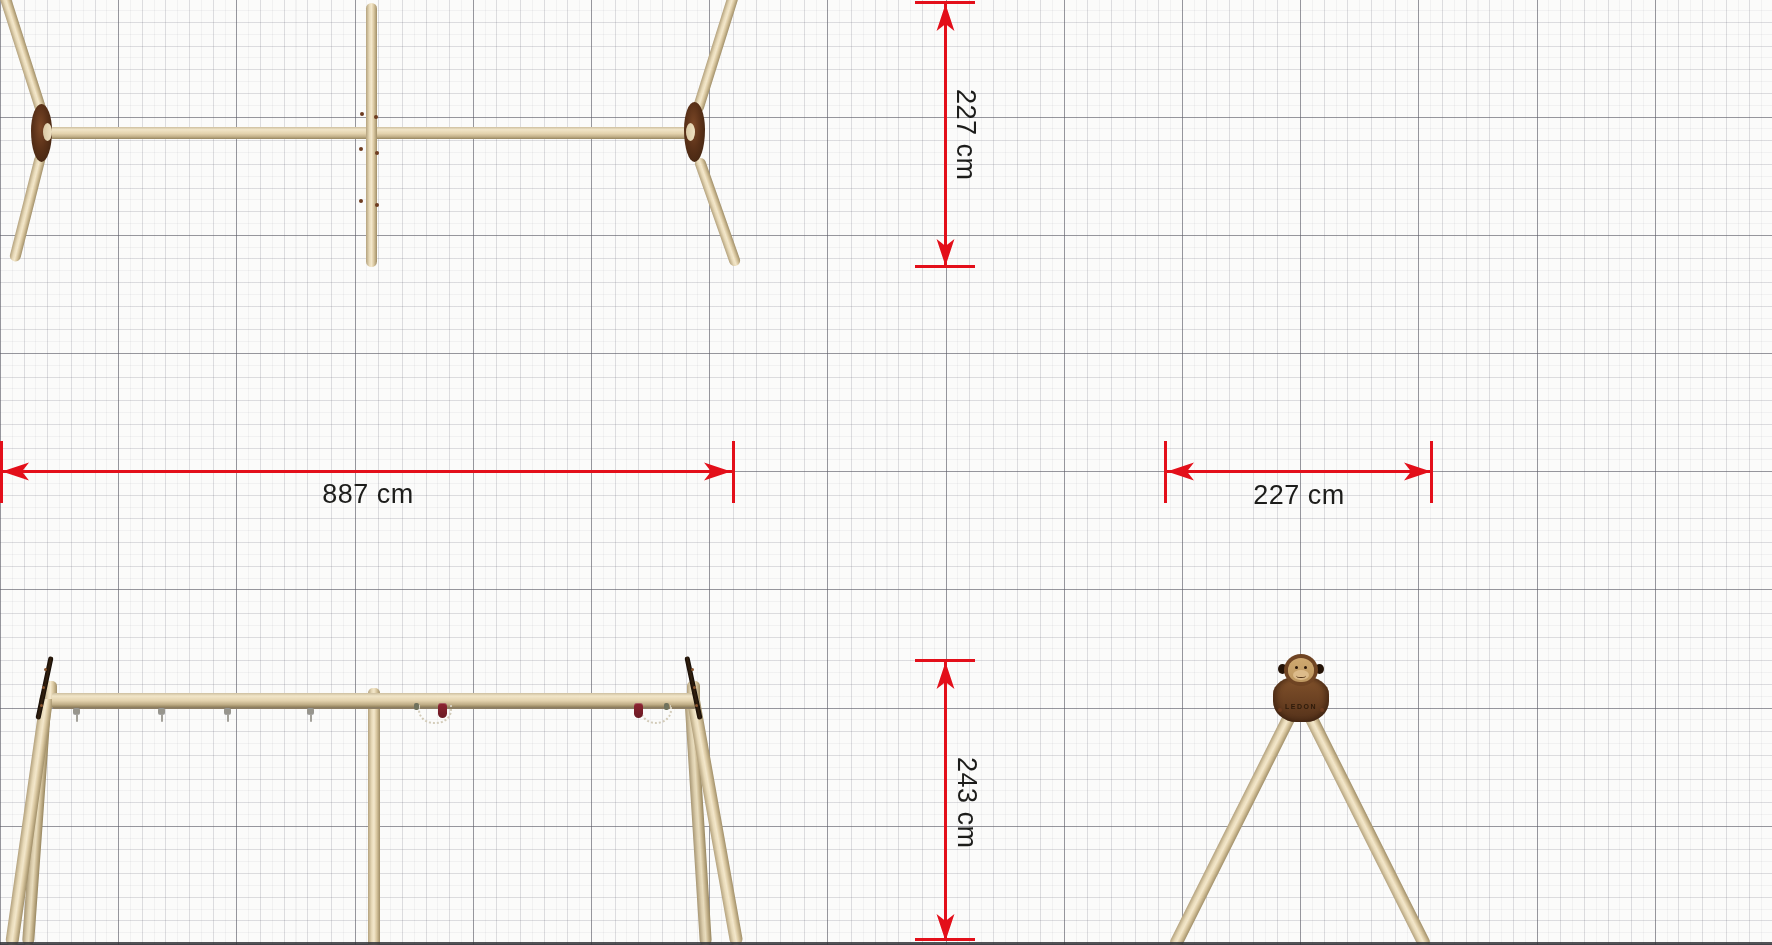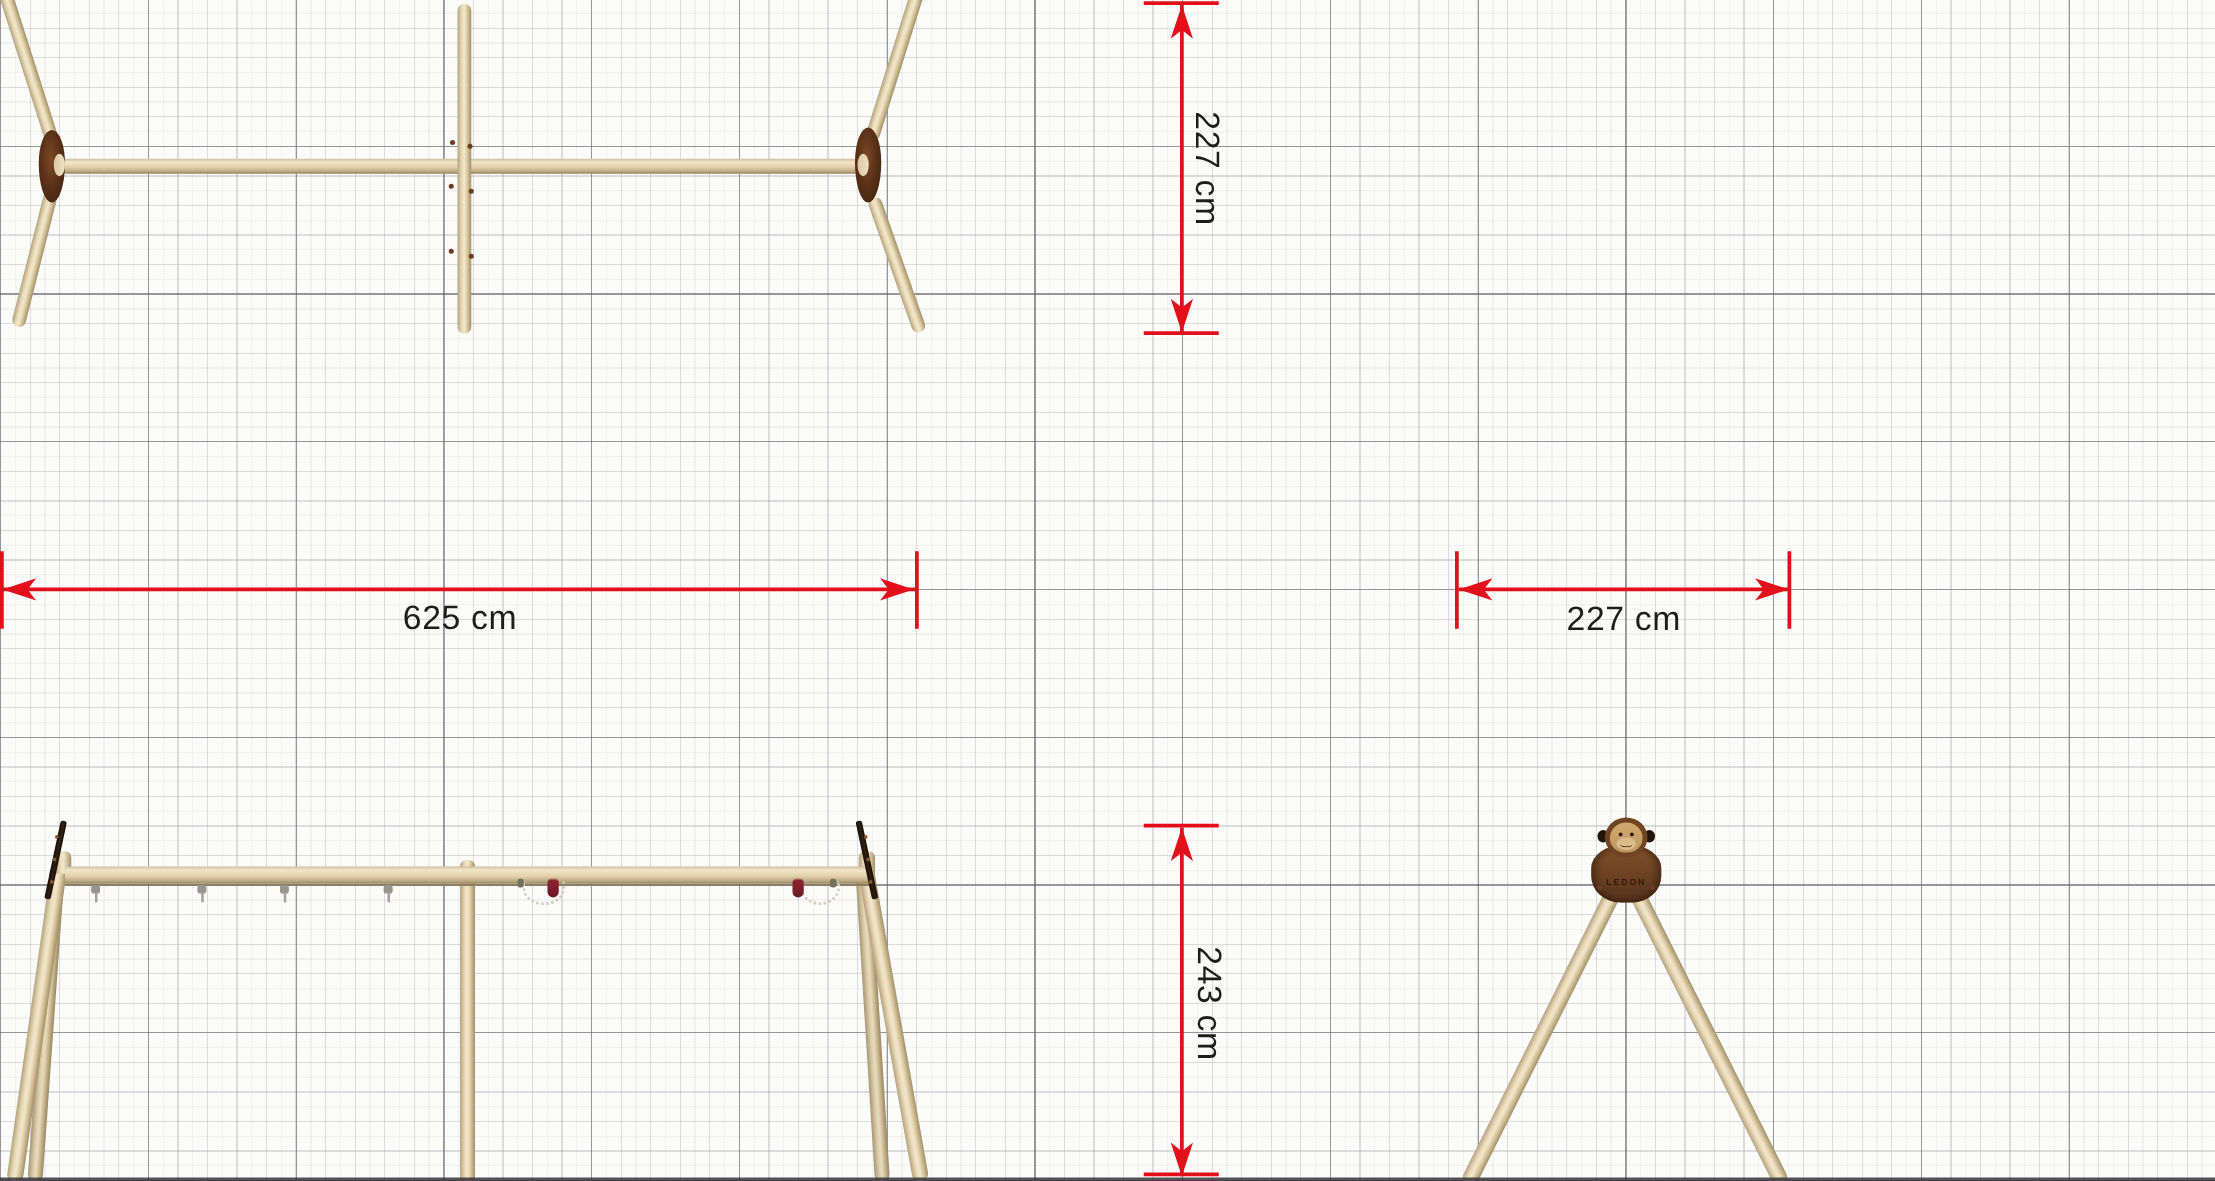--- a/index.html
+++ b/index.html
@@ -143,21 +143,21 @@
       <div class="abs bolt" style="left:50px;top:54px;"></div>
     </div>
   </div>
 
   <div class="abs" style="left:0;top:0;">
     <div class="abs dline" style="left:2px;top:470px;width:730px;height:3px;"></div>
     <div class="abs arr arr-l" style="left:2px;top:462px;"></div>
     <div class="abs arr arr-r" style="left:704px;top:462px;"></div>
     <div class="abs dcap-v" style="left:0;top:441px;"></div>
     <div class="abs dcap-v" style="left:732px;top:441px;"></div>
-    <div class="abs dim-label" style="left:288px;top:479px;">625 cm</div>
+    <div class="abs dim-label" style="left:288px;top:479px;">887 cm</div>
   </div>
 
   <div class="abs" style="left:0;top:0;">
     <div class="abs dline" style="left:944px;top:4px;width:3px;height:262px;"></div>
     <div class="abs arr arr-u" style="left:936px;top:4px;"></div>
     <div class="abs arr arr-d" style="left:936px;top:239px;"></div>
     <div class="abs dcap-h" style="left:915px;top:1px;"></div>
     <div class="abs dcap-h" style="left:915px;top:265px;"></div>
     <div class="abs dim-label-v" style="left:950px;top:50px;">227 cm</div>
   </div>

